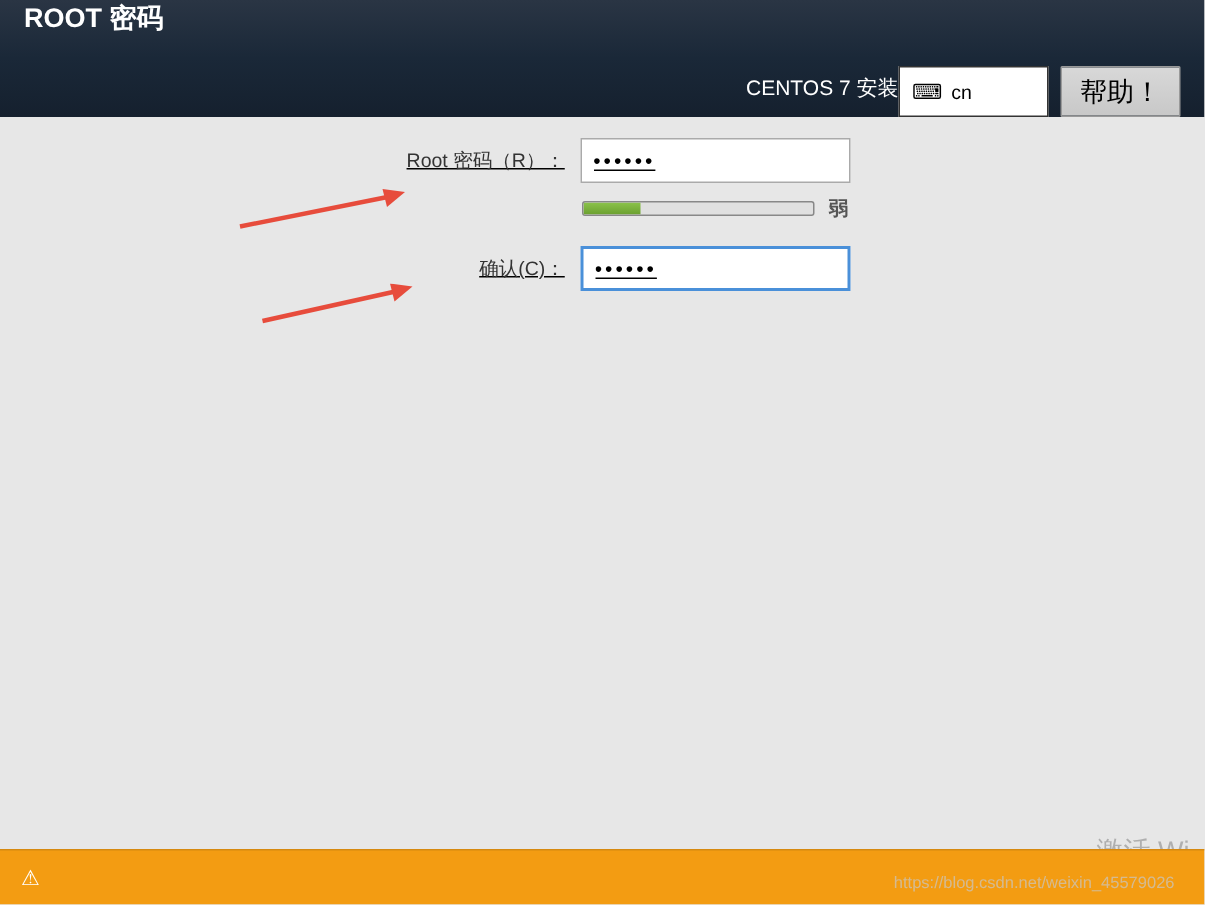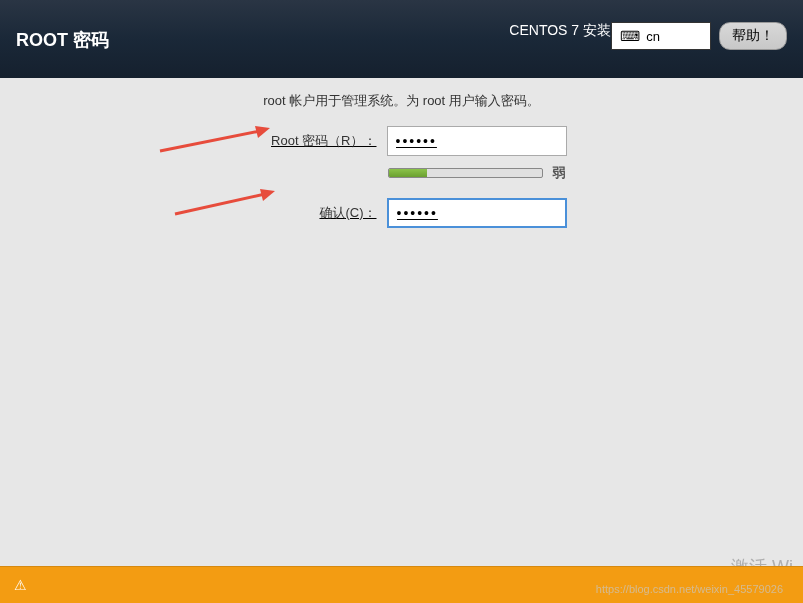--- a/index.html
+++ b/index.html
@@ -11,21 +11,21 @@
       font-family: "Microsoft YaHei", "SimSun", sans-serif;
       background: #e7e7e7;
       width: 803px;
       height: 603px;
       overflow: hidden;
       position: relative;
     }
     .header {
       background: linear-gradient(to bottom, #2a3544, #1a2838 50%, #15202e);
       height: 78px;
-      padding: 28px 16px;
+      padding: 0 16px;
       display: flex;
       justify-content: space-between;
       position: relative;
     }
     .header-left {
       display: flex;
       flex-direction: column;
     }
     .page-title {
       color: #fff;
@@ -66,23 +66,23 @@
       gap: 6px;
       font-size: 13px;
       width: 100px;
     }
     .keyboard-icon {
       font-size: 14px;
     }
     .help-button {
       background: linear-gradient(to bottom, #d8d8d8, #c8c8c8);
       border: 1px solid #999;
-      border-radius: 11px;
+      border-radius: 1px;
       padding: 4px 12px;
-      font-size: 14px;
+      font-size: 18px;
       cursor: pointer;
     }
     .content {
       padding: 14px 20px;
       text-align: center;
     }
     .instruction {
       font-size: 13px;
       color: #333;
       margin-bottom: 16px;
@@ -204,21 +204,20 @@
       <div class="lang-selector">
         <span class="keyboard-icon">⌨</span>
         <span>cn</span>
       </div>
       <button class="help-button">帮助！</button>
     </div>
   </div>
 </div>
 
 <div class="content">
-  <div class="instruction">root 帐户用于管理系统。为 root 用户输入密码。</div>
 
   <div class="form-row">
     <label class="form-label">Root 密码（R）：</label>
     <input type="text" class="password-input" readonly="" value="••••••" style="">
   </div>
 
   <div class="strength-row">
     <div class="strength-bar">
       <div class="strength-fill"></div>
     </div>

